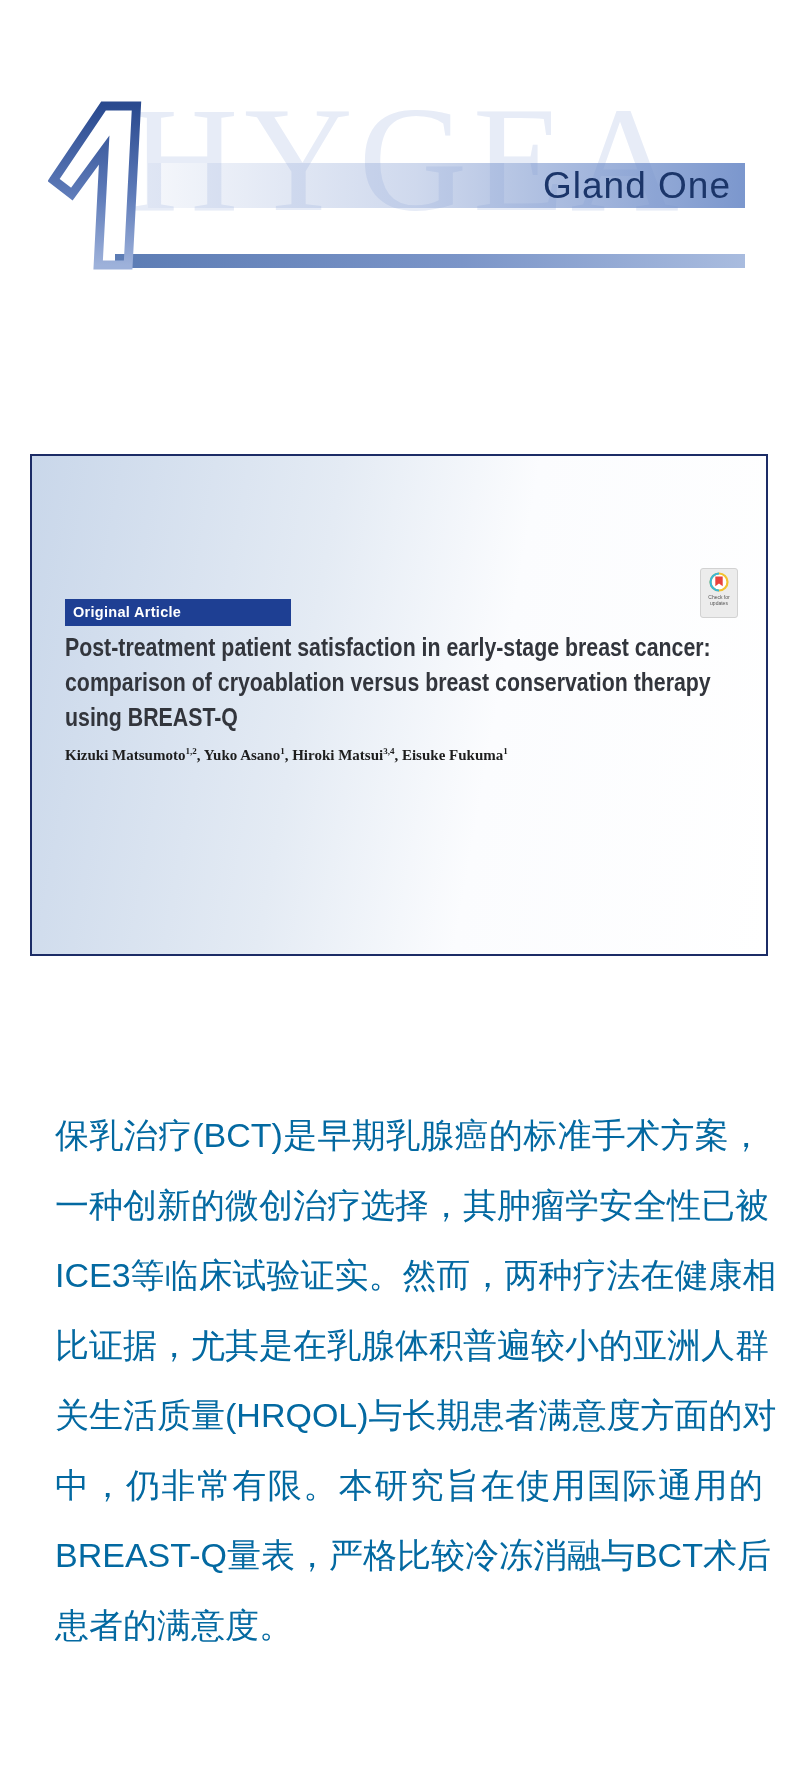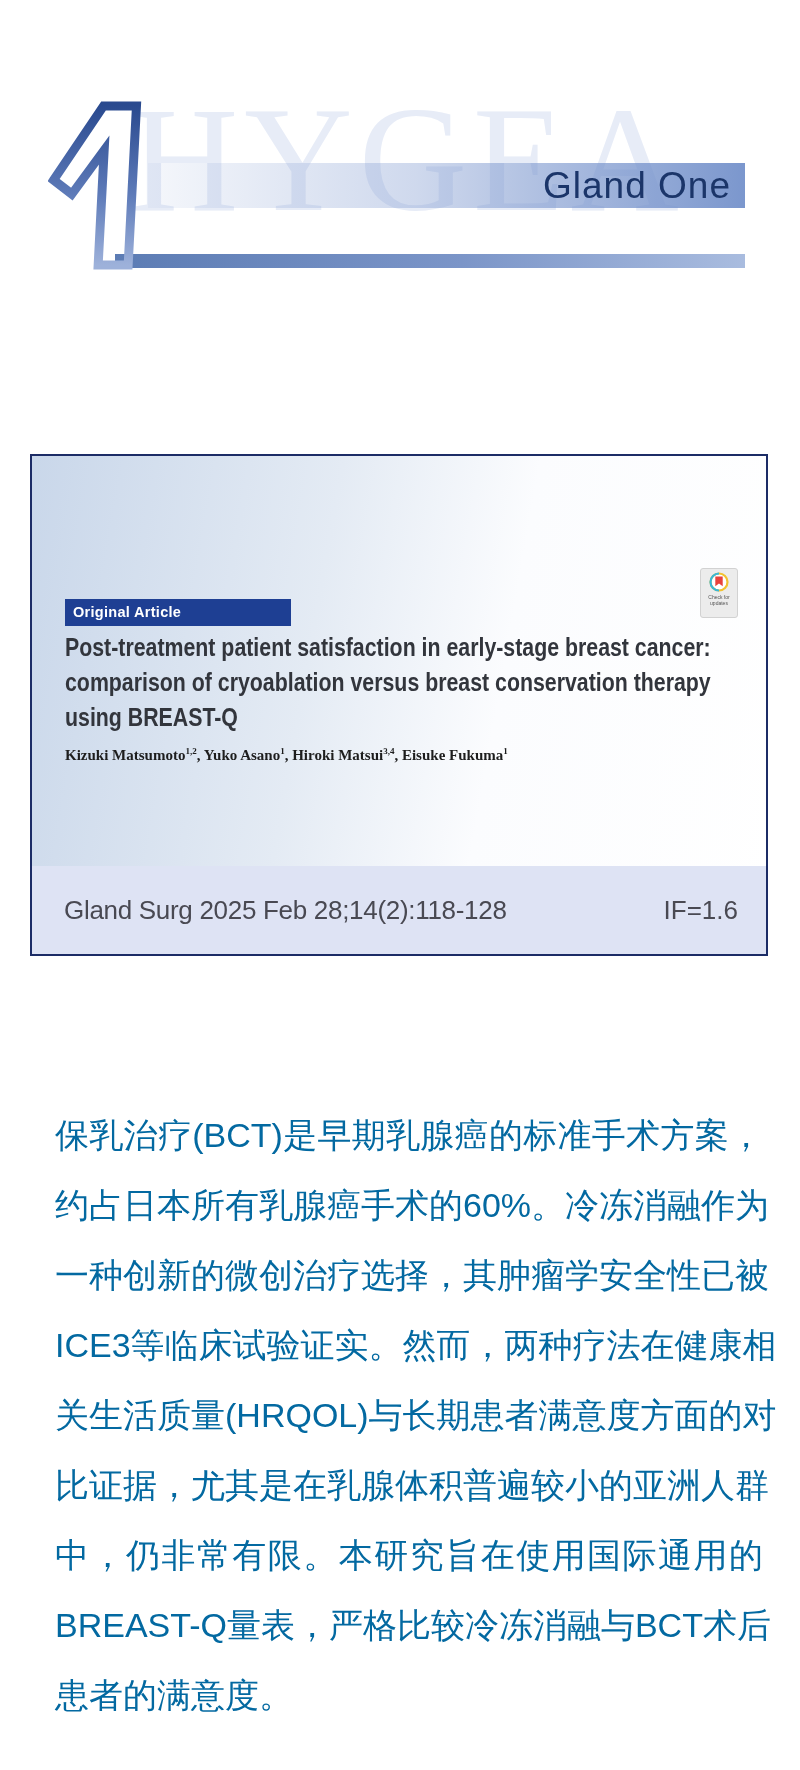--- a/index.html
+++ b/index.html
@@ -95,31 +95,26 @@
     <div class="oa-box">Original Article</div>
 
     <div class="paper-title">
       <div class="paper-title-line">Post-treatment patient satisfaction in early-stage breast cancer:</div>
       <div class="paper-title-line">comparison of cryoablation versus breast conservation therapy</div>
       <div class="paper-title-line">using BREAST-Q</div>
     </div>
 
     <div class="authors"><span>Kizuki Matsumoto<sup>1,2</sup>, </span><span>Yuko Asano<sup>1</sup>, </span><span>Hiroki Matsui<sup>3,4</sup>, </span><span>Eisuke Fukuma<sup>1</sup></span></div>
 
-    <div class="citation-bar">
-      <span class="citation">Gland Surg 2025 Feb 28;14(2):118-128</span>
-      <span class="impact">IF=1.6</span>
-    </div>
   </div>
 
   <div class="summary">
       <div class="sum-line">保乳治疗(BCT)是早期乳腺癌的标准手术方案，</div>
-      <div class="sum-line">约占日本所有乳腺癌手术的60%。冷冻消融作为</div>
       <div class="sum-line">一种创新的微创治疗选择，其肿瘤学安全性已被</div>
       <div class="sum-line">ICE3等临床试验证实。然而，两种疗法在健康相</div>
+      <div class="sum-line">比证据，尤其是在乳腺体积普遍较小的亚洲人群</div>
       <div class="sum-line">关生活质量(HRQOL)与长期患者满意度方面的对</div>
-      <div class="sum-line">比证据，尤其是在乳腺体积普遍较小的亚洲人群</div>
       <div class="sum-line">中，仍非常有限。本研究旨在使用国际通用的</div>
       <div class="sum-line">BREAST-Q量表，严格比较冷冻消融与BCT术后</div>
       <div class="sum-line final">患者的满意度。</div>
     </div>
 
 </div>
 
 </body></html>

